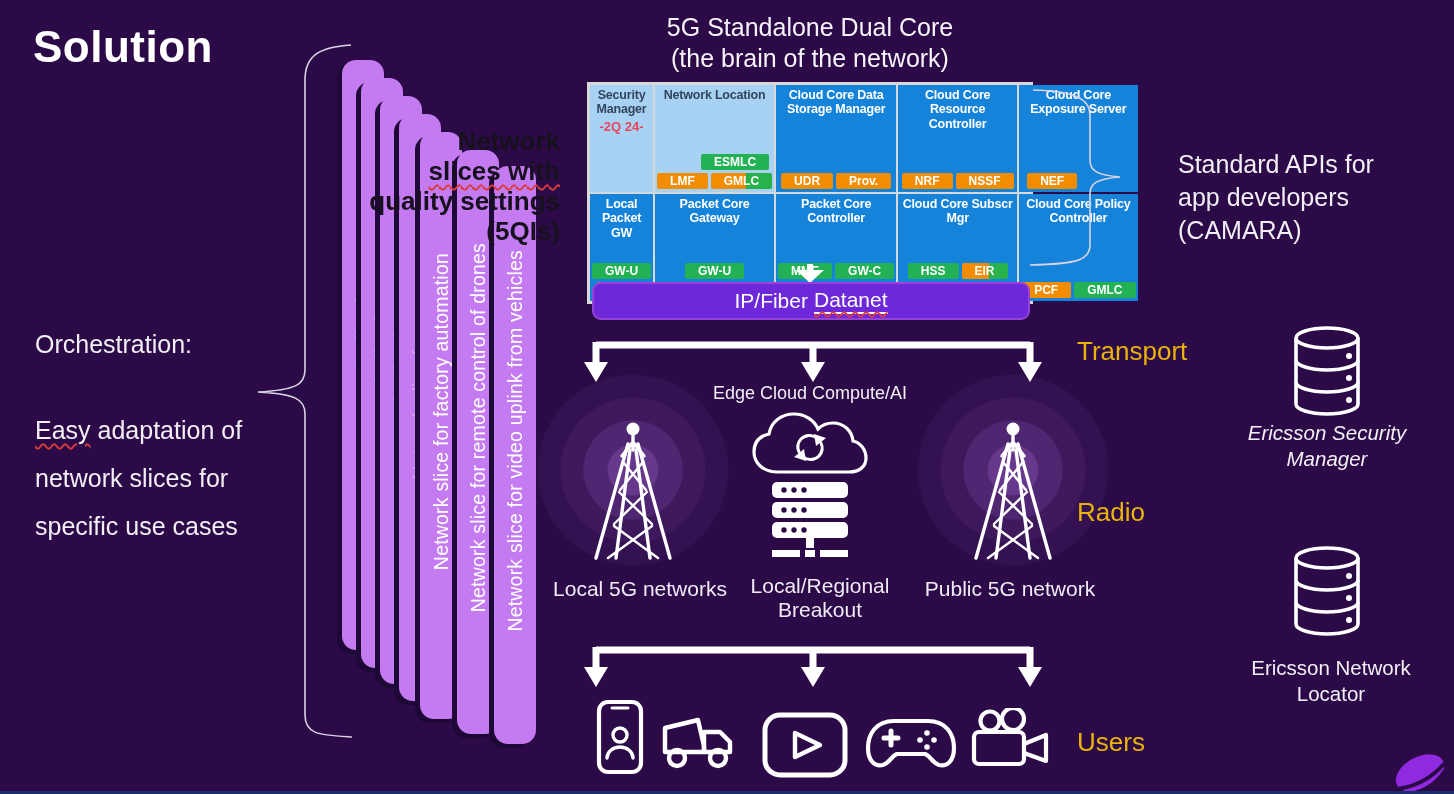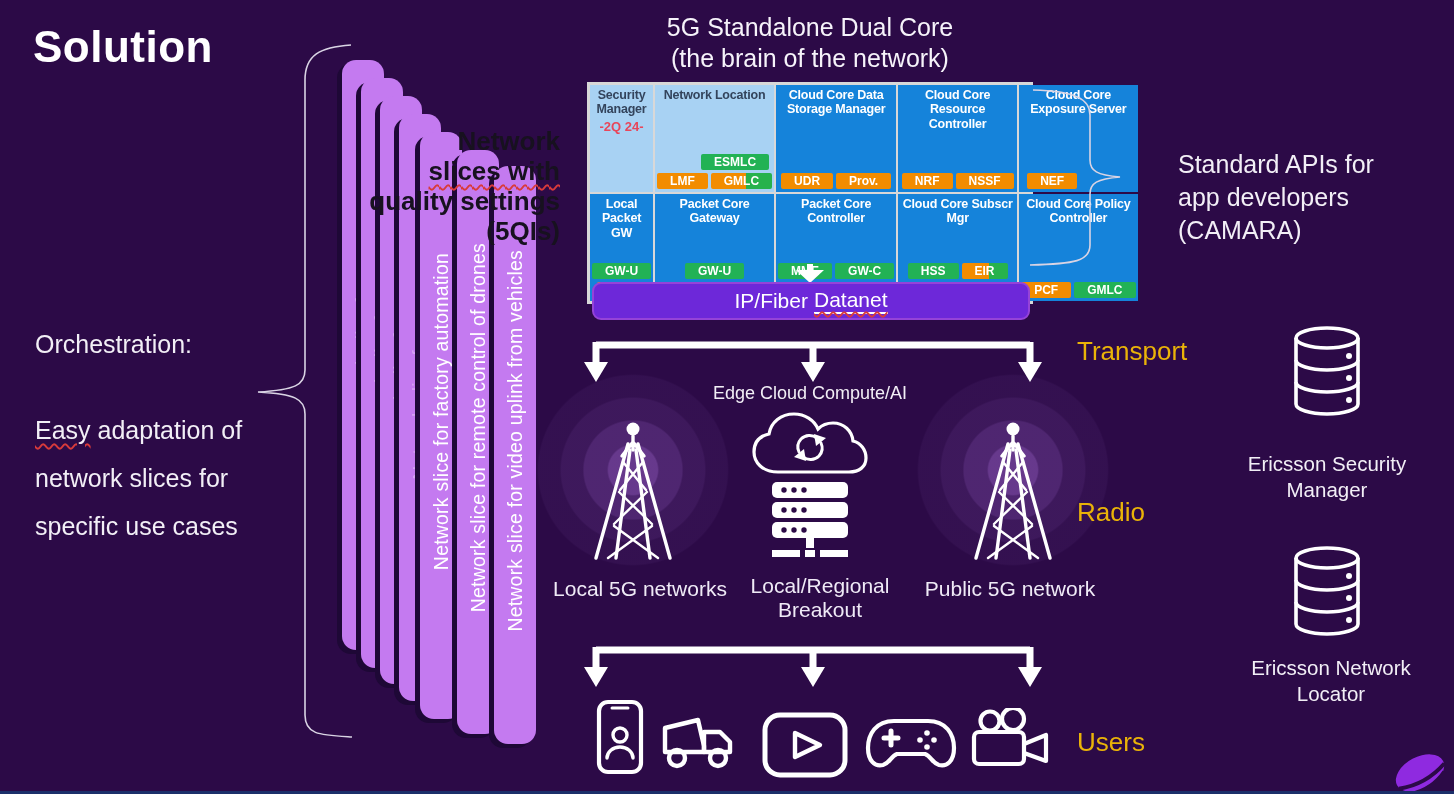--- a/index.html
+++ b/index.html
@@ -362,21 +362,21 @@
       <ellipse cx="35" cy="13" rx="31" ry="10"></ellipse>
       <path d="M4,13 V79 M66,13 V79"></path>
       <path d="M4,35 a31,10 0 0 0 62,0 M4,57 a31,10 0 0 0 62,0 M4,79 a31,10 0 0 0 62,0"></path>
     </g>
     <g fill="#fff">
       <circle cx="57" cy="31" r="3"></circle>
         <circle cx="57" cy="53" r="3"></circle>
         <circle cx="57" cy="75" r="3"></circle>
     </g>
   </svg>
-  <div class="abs prod-label" style="left:1227px;top:451px;">Ericsson Security Manager</div>
+  <div class="abs prod-label" style="left:1227px;top:420px;font-style:italic;">Ericsson Security Manager</div>
 
   <svg class="abs" style="left:1292px;top:545px;" width="70" height="92" viewBox="0 0 70 92">
     <g stroke="#fff" stroke-width="3.6" fill="none">
       <ellipse cx="35" cy="13" rx="31" ry="10"></ellipse>
       <path d="M4,13 V79 M66,13 V79"></path>
       <path d="M4,35 a31,10 0 0 0 62,0 M4,57 a31,10 0 0 0 62,0 M4,79 a31,10 0 0 0 62,0"></path>
     </g>
     <g fill="#fff">
       <circle cx="57" cy="31" r="3"></circle>
         <circle cx="57" cy="53" r="3"></circle>

